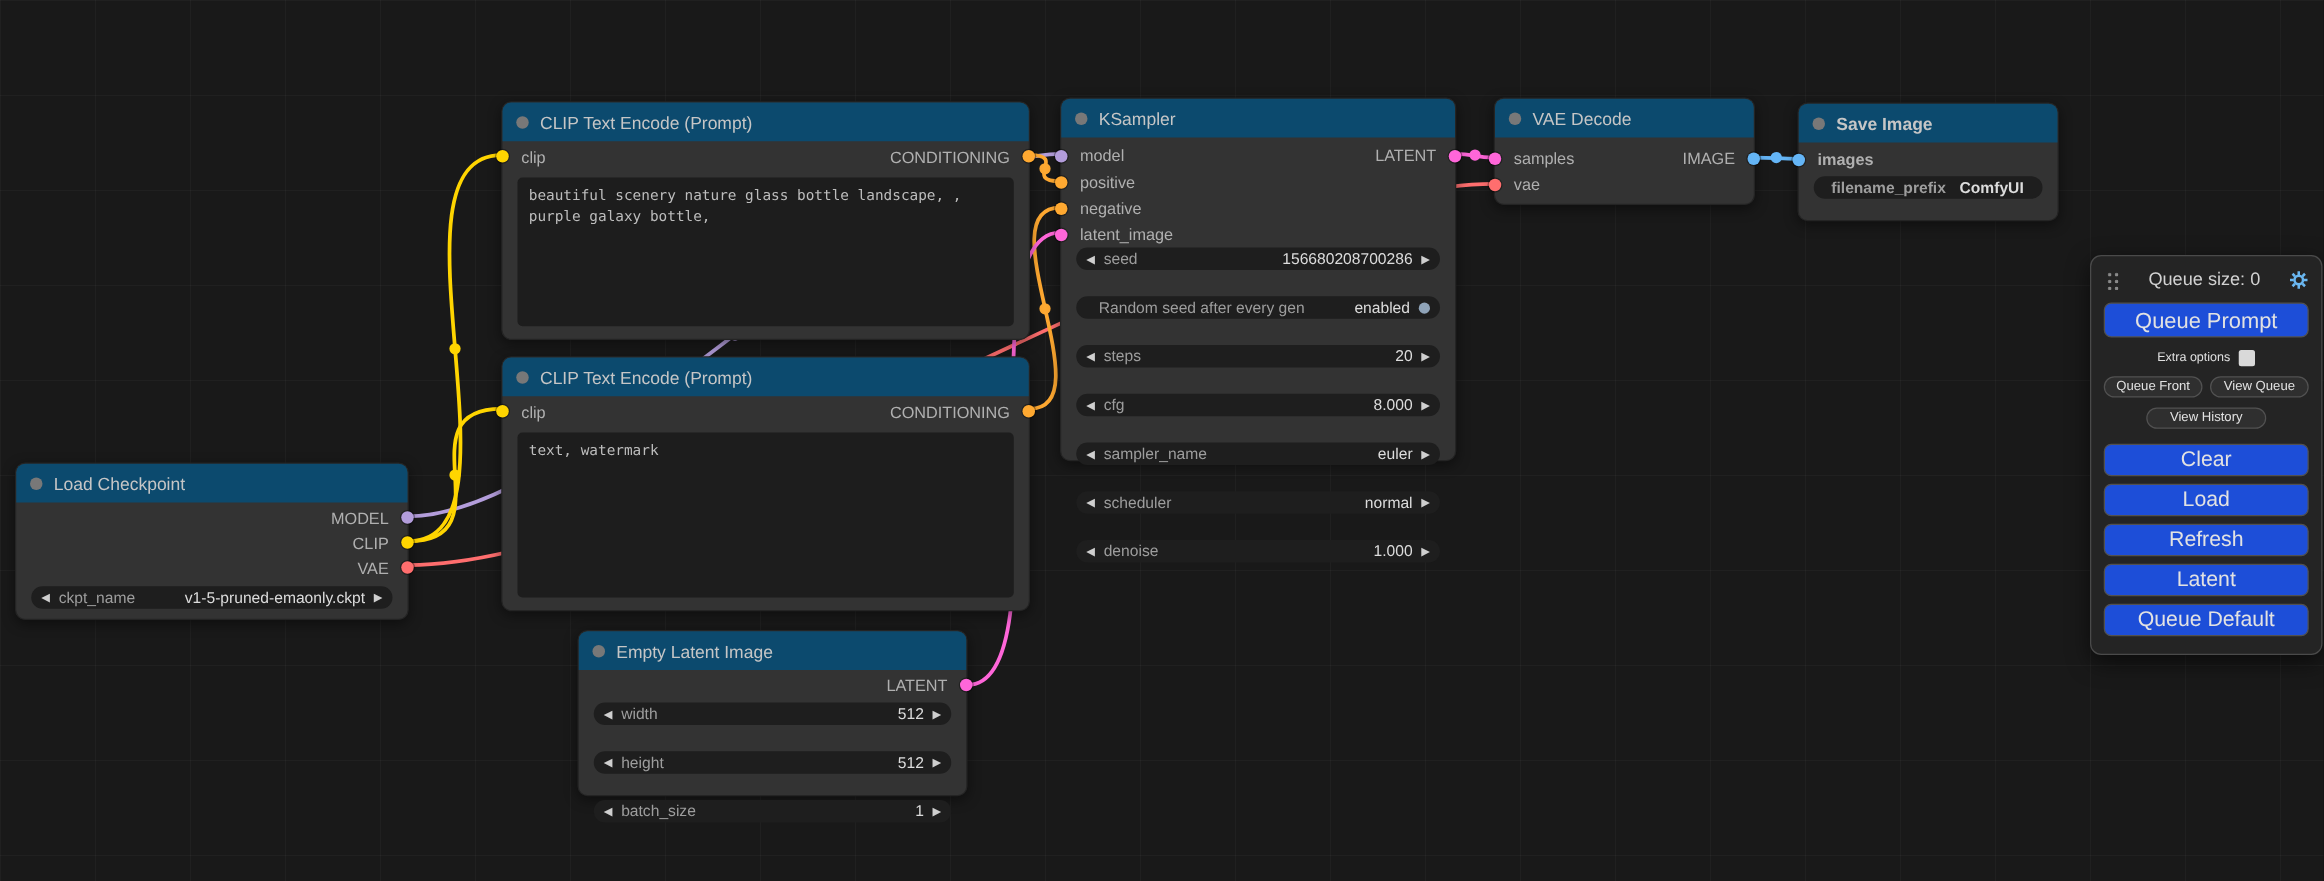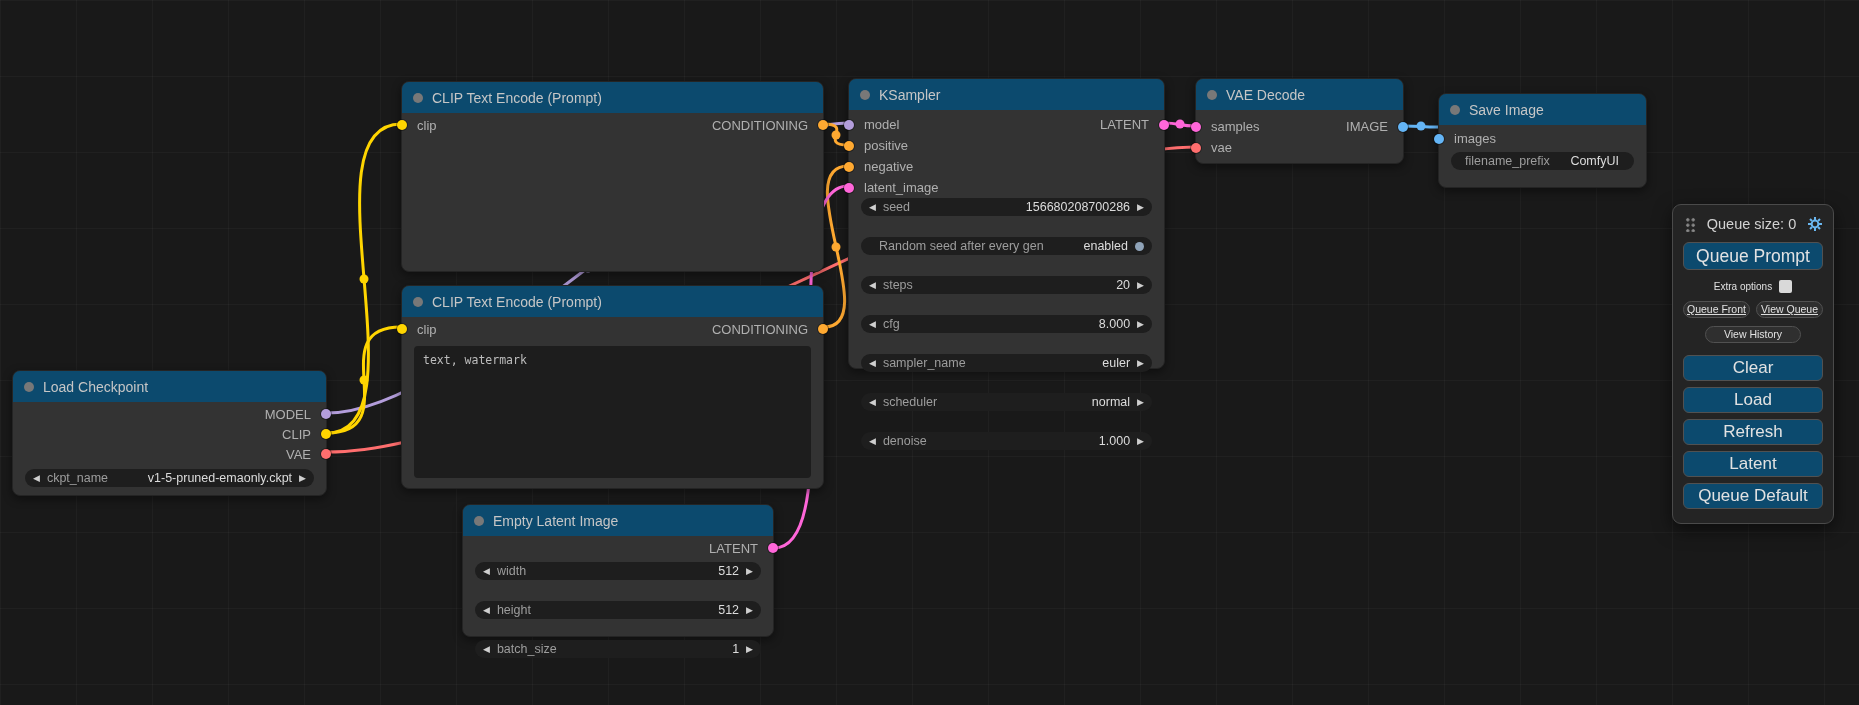--- a/index.html
+++ b/index.html
@@ -43,37 +43,37 @@
   .wvalue{margin-left:auto;margin-right:7px;color:#dcdcdc;}
   .toggle-dot{width:9px;height:9px;border-radius:50%;background:#8fa3b8;flex:0 0 auto;}
   .ta{
     background:#1d1d1d;border-radius:4px;margin:5px 12px;padding:6px 9px;box-sizing:border-box;
     font-family:"DejaVu Sans Mono",monospace;font-size:11.5px;line-height:1.5;color:#bdbdbd;
     white-space:pre-wrap;overflow:hidden;
   }
 
   
   .menu{
-    position:absolute;left:1672px;top:204px;width:162px;z-index:3;box-sizing:border-box;
+    position:absolute;left:1672px;top:204px;width:186px;z-index:3;box-sizing:border-box;
     background:#242424;border:1px solid #4a4a4a;border-radius:9px;
     padding:9px 10px 14px;color:#dddddd;box-shadow:0 6px 18px rgba(0,0,0,.55);
   }
   .mhead{display:flex;align-items:center;height:20px;}
   .drag-dots{width:11px;height:15px;margin-left:2px;
     background-image:radial-gradient(#8a8a8a 1.4px, transparent 1.6px);background-size:5.5px 5.5px;}
   .msize{flex:1;text-align:center;font-size:14.5px;color:#d2d2d2;}
   .btn{
-    display:block;width:100%;box-sizing:border-box;background:#0c4a6e;border:1px solid #515151;
+    display:block;width:100%;box-sizing:border-box;background:#1d4ed8;border:1px solid #515151;
     border-radius:6px;color:#e2e2e2;text-align:center;cursor:pointer;
   }
   .btn.qp{height:28px;line-height:26px;font-size:17.5px;margin-top:8px;}
   .btn.big{height:26px;line-height:24px;font-size:17px;margin-top:6px;}
   .extra{display:flex;justify-content:center;align-items:center;gap:7px;margin-top:10px;font-size:10px;color:#e0e0e0;}
   .chk{width:13px;height:13px;background:#d9d9d9;border-radius:2px;}
-  .row2{display:flex;gap:6px;margin-top:8px;text-decoration:underline;}
+  .row2{display:flex;gap:6px;margin-top:8px;}
   .btn.small{height:17px;line-height:15px;font-size:10.5px;border-radius:9px;background:#2f2f2f;}
   .histwrap{text-align:center;margin-top:6px;margin-bottom:12px;}
   .histwrap .btn.small{display:inline-block;width:96px;}
 </style>
 </head>
 <body>
 
 <div class="canvas">
 
   <svg class="wires" width="1859" height="705">
@@ -101,20 +101,21 @@
     <div class="ntitle">
       <span class="tdot"></span>
       <span>CLIP Text Encode (Prompt)</span>
     </div>
     <div class="srow" style="height:24px;">
       <span class="sdot in c-clip"></span>
       <span>clip</span>
       <span class="right">CONDITIONING</span>
       <span class="sdot out c-cond"></span>
     </div>
+    <div class="ta" style="height:119px;">beautiful scenery nature glass bottle landscape, , purple galaxy bottle,</div>
   </div>
 
   <div class="node" style="left:401px;top:285px;width:423px;height:204px;">
     <div class="ntitle">
       <span class="tdot"></span>
       <span>CLIP Text Encode (Prompt)</span>
     </div>
     <div class="srow" style="height:24px;">
       <span class="sdot in c-clip"></span>
       <span>clip</span>
@@ -260,21 +261,21 @@
         <span class="right">IMAGE</span>
         <span class="sdot out c-image"></span>
       </div>
       <div class="srow">
         <span class="sdot in c-vae"></span>
         <span>vae</span>
       </div>
     </div>
   </div>
 
-  <div class="node" style="left:1438px;top:93px;width:209px;height:95px;">
+  <div class="node" style="left:1438px;top:82px;width:209px;height:95px;font-weight:bold;">
     <div class="ntitle">
       <span class="tdot"></span>
       <span>Save Image</span>
     </div>
     <div class="srow" style="margin-top:3px;">
       <span class="sdot in c-image"></span>
       <span>images</span>
     </div>
     <div class="widget" style="margin-top:3px;">
       <span class="wlabel" style="margin-left:6px;">filename_prefix</span>

